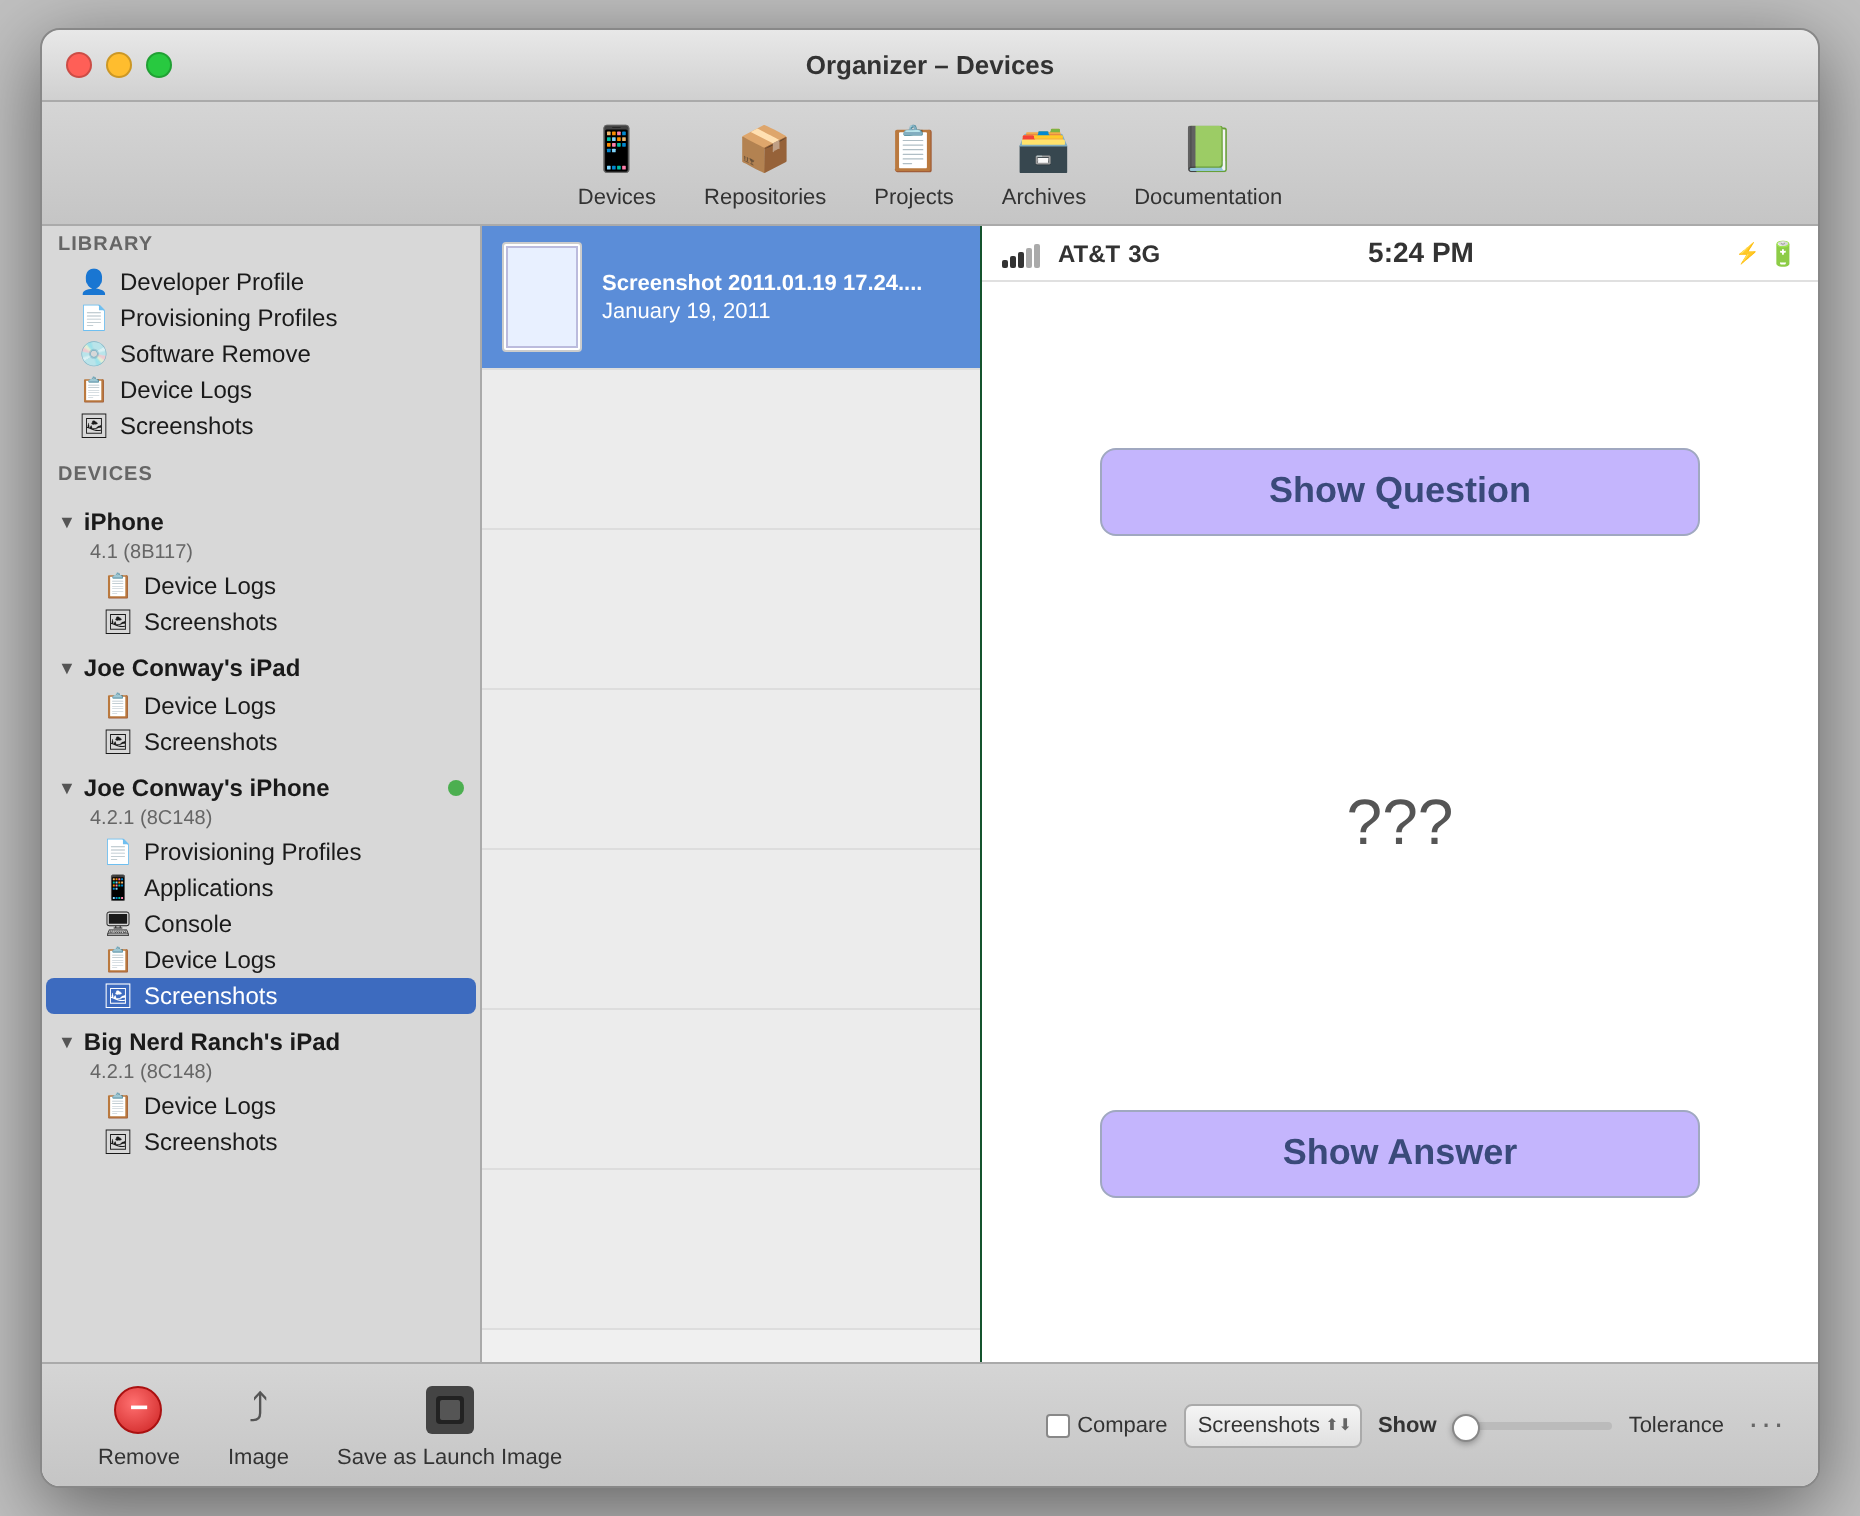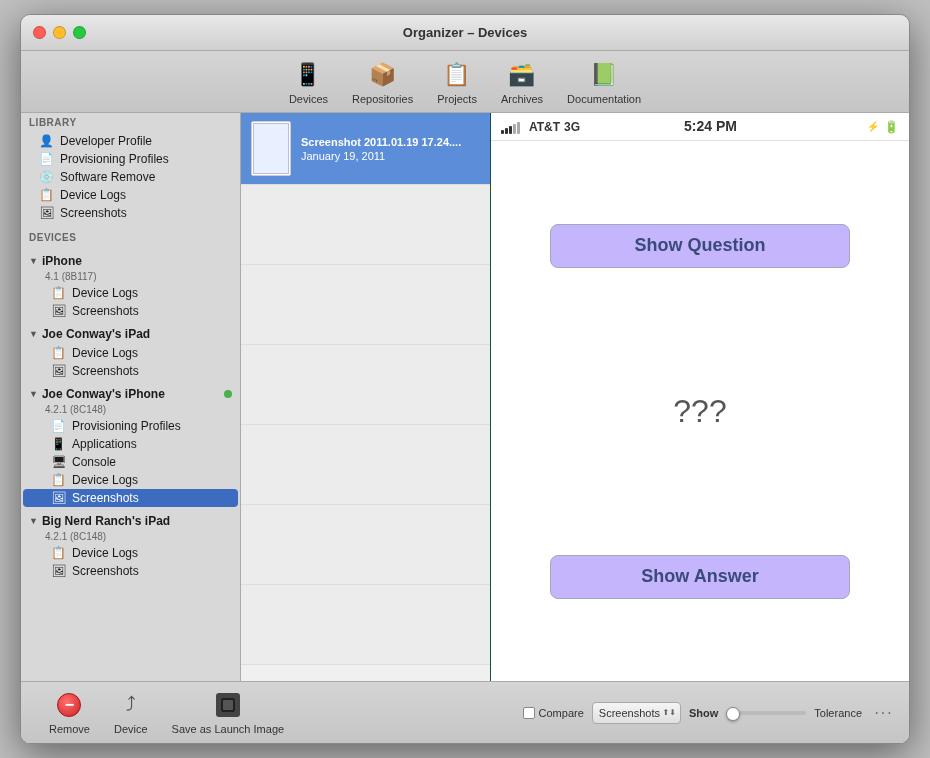--- a/index.html
+++ b/index.html
@@ -634,21 +634,21 @@
     <div class="bottom-action">
       <div class="bottom-action-icon">
         <div class="remove-btn">−</div>
       </div>
       <span class="bottom-action-label">Remove</span>
     </div>
     <div class="bottom-action">
       <div class="bottom-action-icon">
         <div class="export-icon-shape">⤴</div>
       </div>
-      <span class="bottom-action-label">Device</span>
+      <span class="bottom-action-label">Image</span>
     </div>
     <div class="bottom-action">
       <div class="bottom-action-icon">
         <div class="launch-icon-shape">
           <svg width="18" height="18" viewBox="0 0 18 18">
             <rect x="2" y="2" width="14" height="14" fill="#222" rx="2"></rect>
             <rect x="4" y="4" width="10" height="10" fill="#555" rx="1"></rect>
           </svg>
         </div>
       </div>

